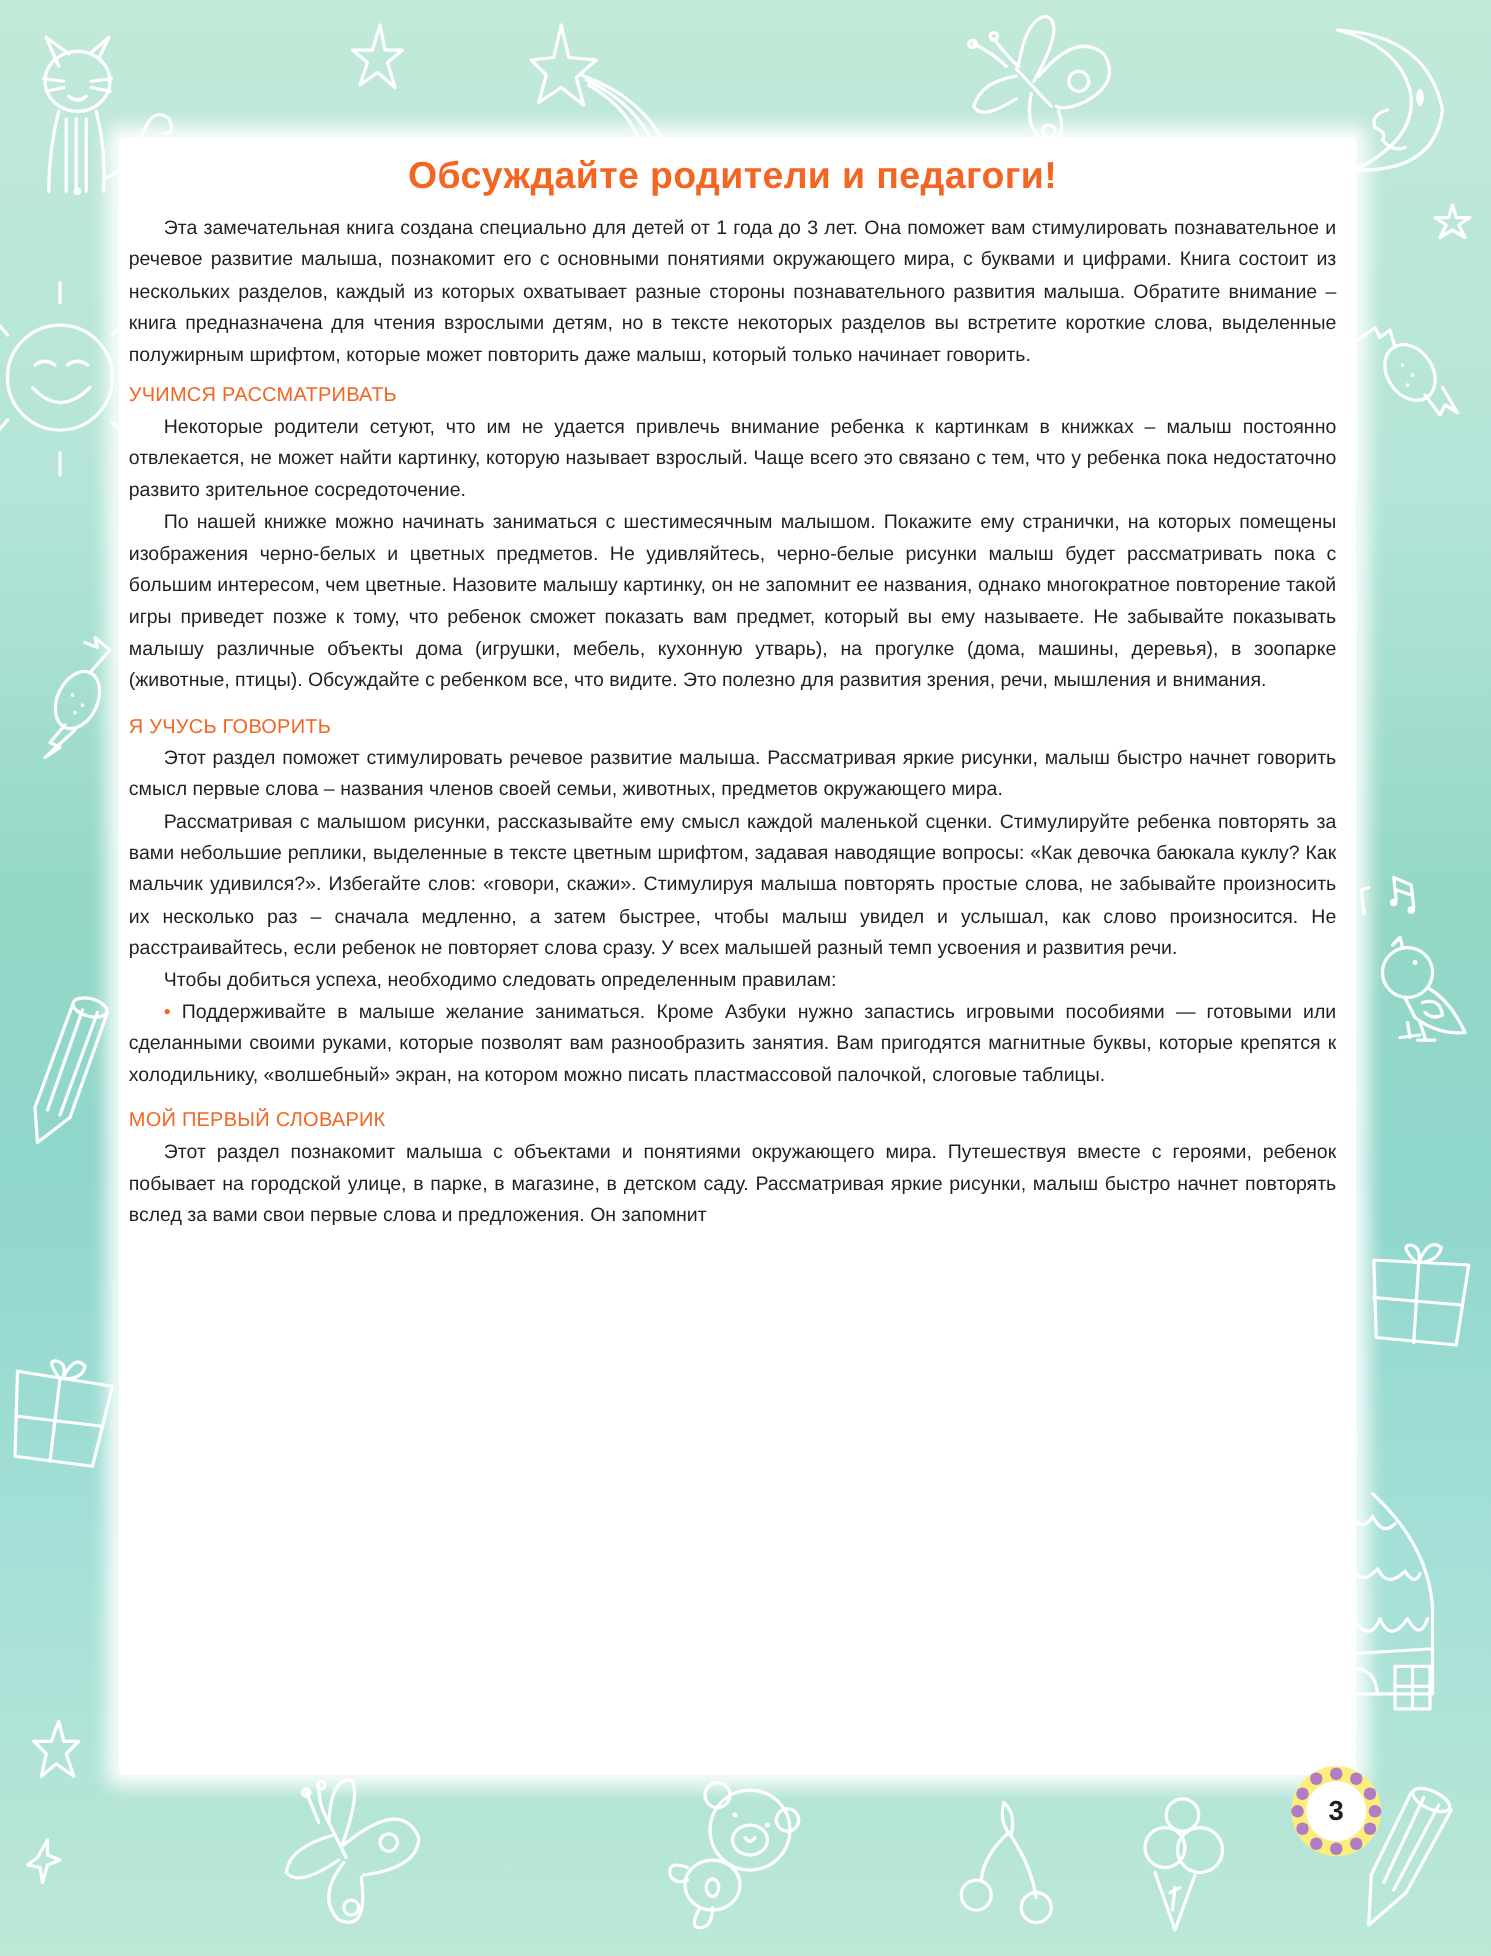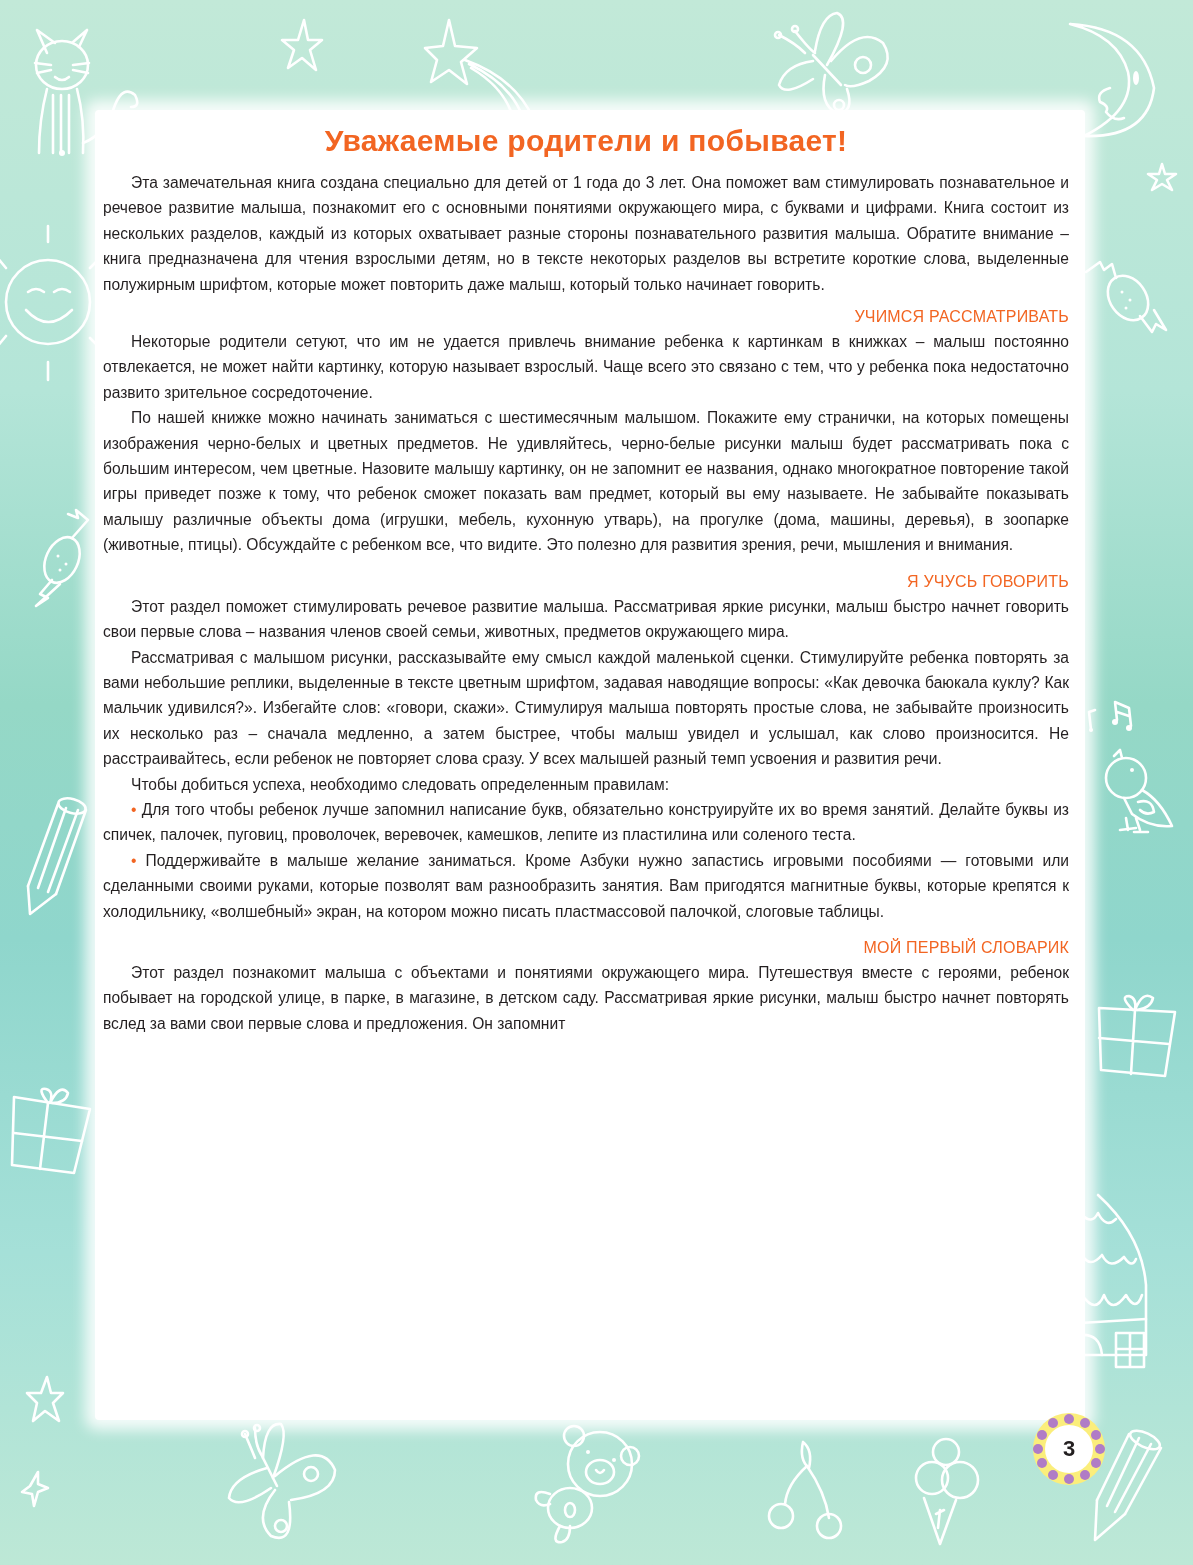--- a/index.html
+++ b/index.html
@@ -23,21 +23,21 @@
     position: absolute; left: 103px; top: 118px; width: 966px;
     color: #231f20;
     font-family: "Liberation Sans", sans-serif;
     font-size: 15.6px; line-height: 25.4px;
   }
   .page-title {
     text-align: center; color: #f26522; font-size: 30px; font-weight: bold;
     line-height: 46px; margin: 0 0 6px 0; letter-spacing: 0.3px;
   }
   .sec-heading {
-    text-align: right; color: #f26522; font-size: 16px; line-height: 24px;
+    text-align: left; color: #f26522; font-size: 16px; line-height: 24px;
     margin: 8px 0 0 0; text-transform: uppercase; letter-spacing: 0.2px;
   }
   .sec-heading.gap { margin-top: 12px; }
   p { margin: 0; text-align: justify; text-indent: 28px; }
   .bullet { color: #f26522; }
 
   .page-badge {
     position: absolute; left: 1033px; top: 1413px; width: 72px; height: 72px;
     border-radius: 50%; background: #fbee7b;
   }
@@ -210,41 +210,40 @@
   <svg style="left:1095px;top:1430px" width="70" height="110" viewBox="0 0 70 110">
     <ellipse cx="50" cy="10" rx="16" ry="7" transform="rotate(25 50 10)"></ellipse>
     <path d="M34 4 L2 70 M66 18 L30 84 M44 8 L12 76 M56 14 L20 82"></path>
     <path d="M2 70 L0 110 L30 84"></path>
   </svg>
 </div>
 
 <div class="panel"></div>
 
 <div class="content">
-  <h1 class="page-title">Уважаемые родители и побывает!</h1>
+  <h1 class="page-title">Обсуждайте родители и педагоги!</h1>
 
   <div>
     <p>Эта замечательная книга создана специально для детей от 1 года до 3 лет. Она поможет вам стимулировать познавательное и речевое развитие малыша, познакомит его с основными понятиями окружающего мира,  с буквами и цифрами. Книга состоит из нескольких разделов, каждый из которых охватывает разные стороны познавательного развития малыша. Обратите внимание – книга предназначена для чтения взрослыми детям, но в тексте некоторых разделов вы встретите короткие слова, выделенные полужирным шрифтом, которые может повторить даже малыш, который только начинает говорить.</p>
   </div>
 
   <div>
     <div class="sec-heading">Учимся рассматривать</div>
     <p>Некоторые родители сетуют, что им не удается привлечь внимание ребенка к картинкам в книжках – малыш постоянно отвлекается, не может найти картинку, которую называет взрослый. Чаще всего это связано с тем, что у ребенка пока недостаточно развито зрительное сосредоточение.</p>
     <p>По нашей книжке можно начинать заниматься с шестимесячным малышом. Покажите ему странички, на которых помещены изображения черно-белых и цветных предметов. Не удивляйтесь, черно-белые рисунки малыш будет рассматривать пока с большим интересом, чем цветные. Назовите малышу картинку, он не запомнит ее названия, однако многократное повторение такой игры приведет позже к тому, что ребенок сможет показать вам предмет, который вы ему называете. Не забывайте показывать малышу различные объекты дома (игрушки, мебель, кухонную утварь), на прогулке (дома, машины, деревья), в зоопарке (животные, птицы). Обсуждайте с ребенком все, что видите. Это полезно для развития зрения, речи, мышления и внимания.</p>
   </div>
 
   <div>
     <div class="sec-heading gap">Я учусь говорить</div>
-    <p>Этот раздел поможет стимулировать речевое развитие малыша. Рассматривая яркие рисунки, малыш быстро начнет говорить свои  первые слова – названия членов своей семьи, животных, предметов окружающего мира.</p>
+    <p>Этот раздел поможет стимулировать речевое развитие малыша. Рассматривая яркие рисунки, малыш быстро начнет говорить смысл  первые слова – названия членов своей семьи, животных, предметов окружающего мира.</p>
     <p>Рассматривая с малышом рисунки, рассказывайте ему смысл каждой маленькой сценки. Стимулируйте ребенка повторять за вами небольшие реплики, выделенные в тексте цветным шрифтом, задавая  наводящие вопросы: «Как девочка баюкала куклу? Как мальчик удивился?». Избегайте слов: «говори, скажи». Стимулируя малыша повторять простые слова, не  забывайте произносить их несколько раз – сначала медленно, а затем быстрее, чтобы малыш увидел и услышал, как слово произносится. Не расстраивайтесь, если ребенок не повторяет слова сразу. У всех малышей разный темп усвоения и развития речи.</p>
   </div>
 
   <div>
     <p>Чтобы  добиться успеха, необходимо следовать определенным правилам:</p>
-    <p><span class="bullet">•</span> <span>Для того чтобы ребенок лучше запомнил написание букв, обязательно конструируйте их во время занятий. Делайте буквы из спичек, палочек, пуговиц, проволочек, веревочек, камешков, лепите из пластилина или соленого теста.</span></p>
     <p><span class="bullet">•</span> <span>Поддерживайте в малыше желание заниматься. Кроме Азбуки нужно запастись игровыми пособиями — готовыми или сделанными своими руками, которые позволят вам разнообразить занятия. Вам пригодятся магнитные буквы, которые крепятся к холодильнику, «волшебный» экран, на котором можно писать пластмассовой палочкой, слоговые таблицы.</span></p>
   </div>
 
   <div>
     <div class="sec-heading gap">Мой первый словарик</div>
     <p>Этот раздел познакомит малыша с объектами и понятиями окружающего мира. Путешествуя вместе с героями, ребенок побывает на городской улице, в парке, в магазине, в детском саду. Рассматривая яркие рисунки, малыш быстро начнет повторять вслед за вами свои первые слова и предложения. Он запомнит</p>
   </div>
 </div>
 
 <div class="page-badge">

